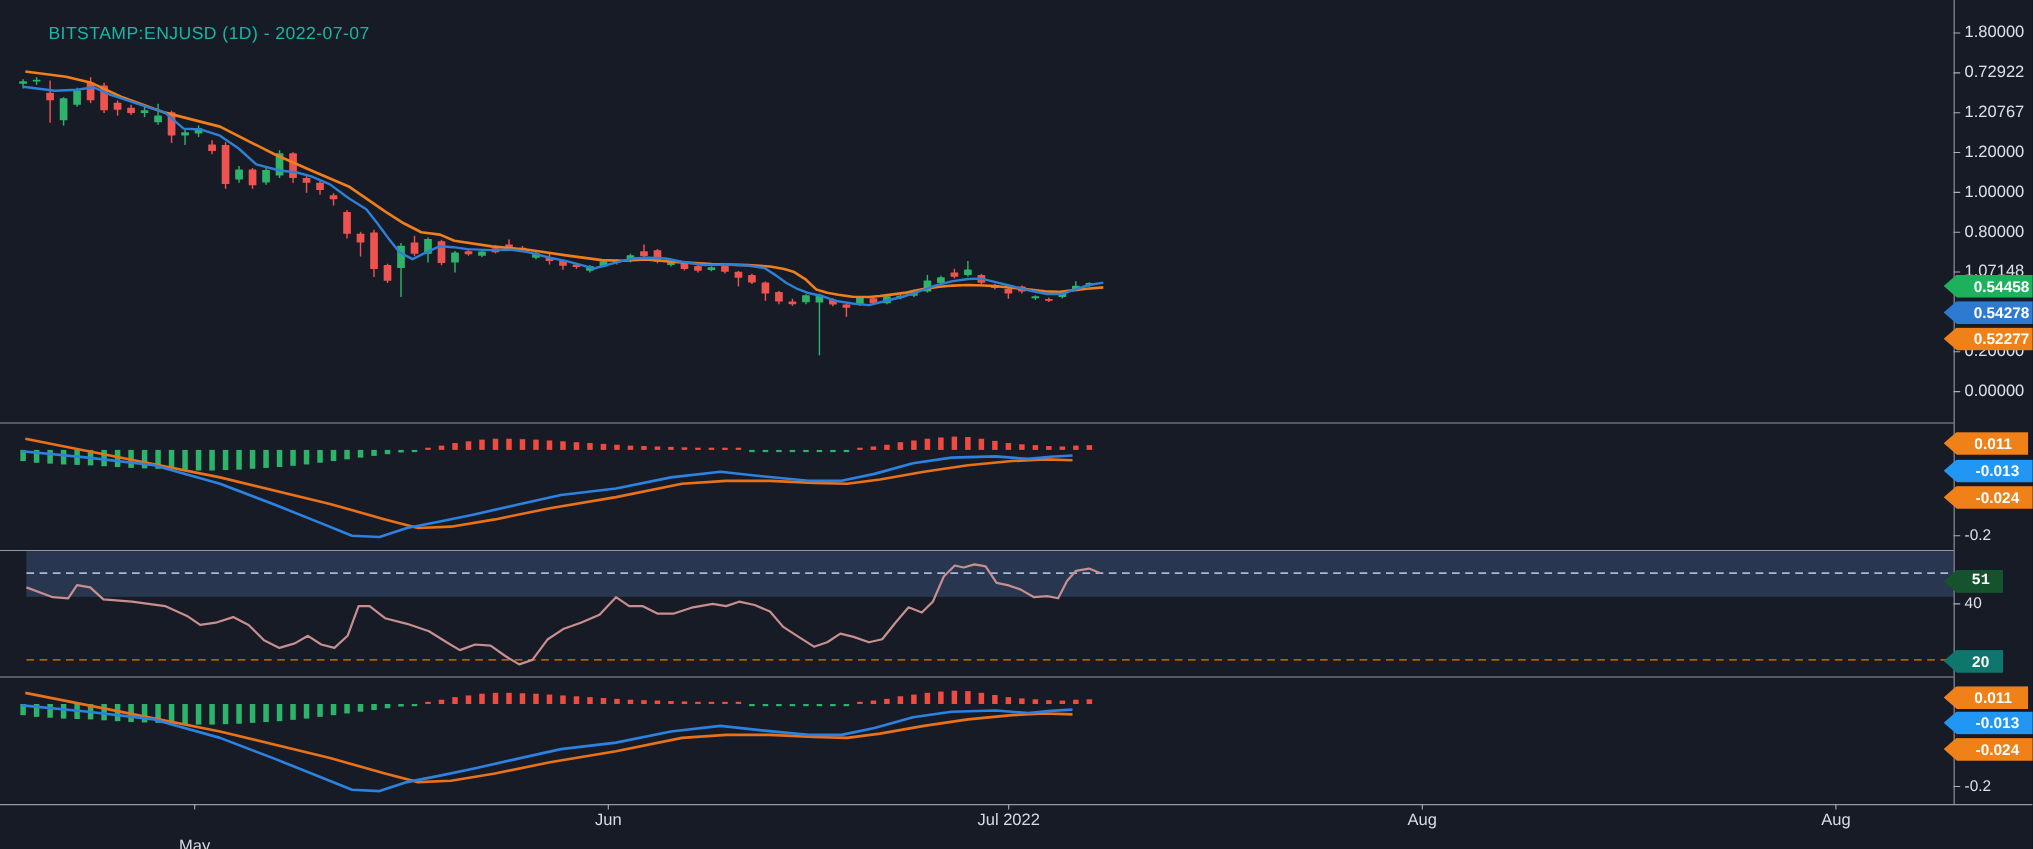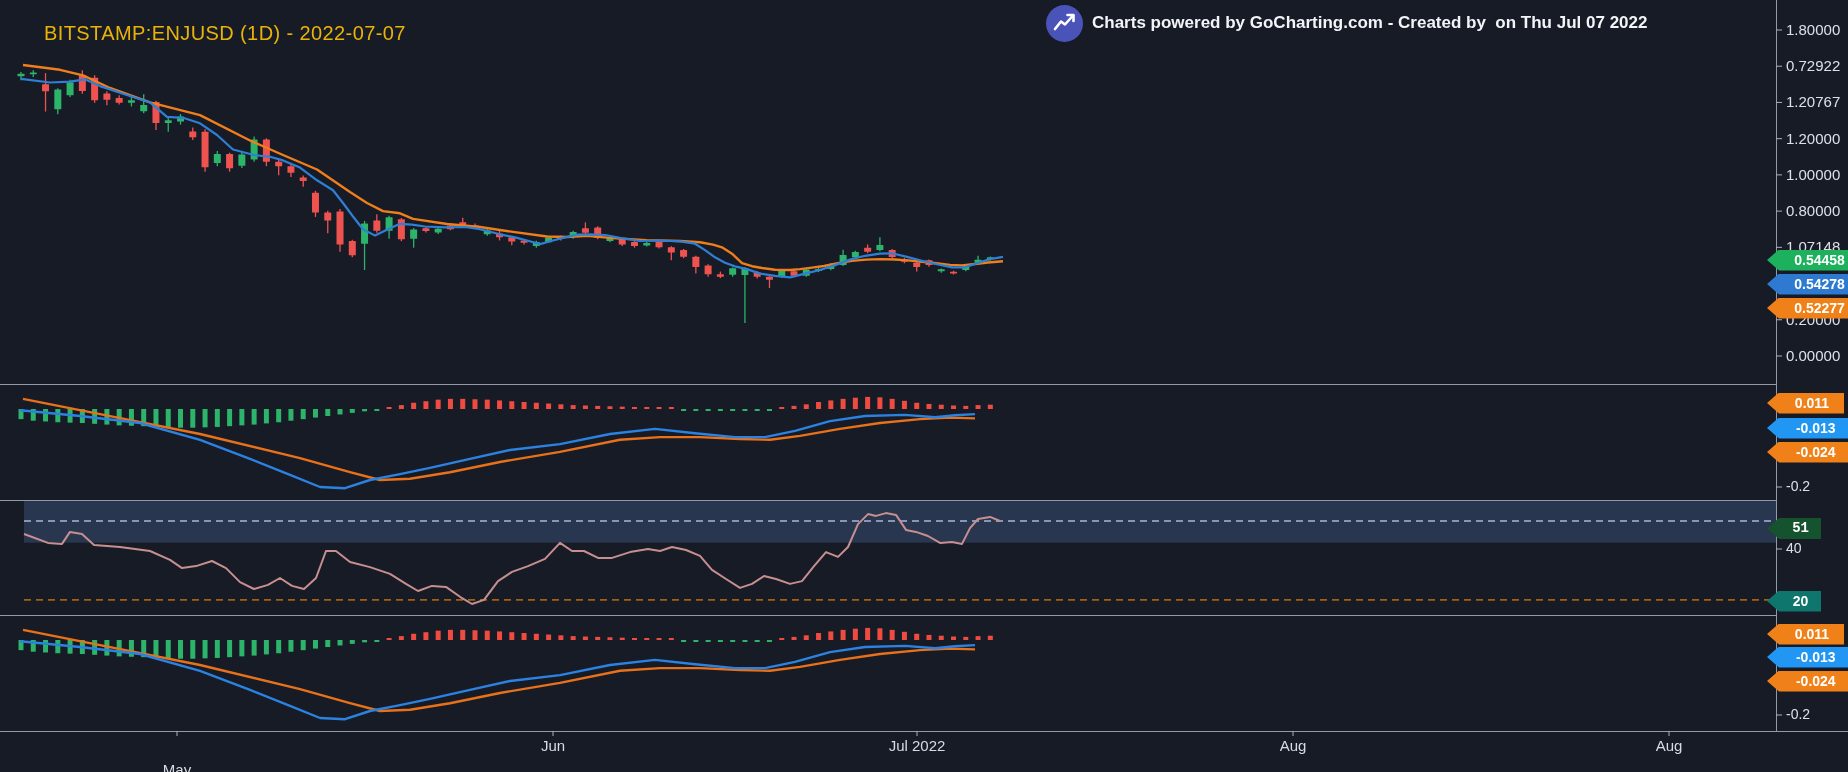--- a/index.html
+++ b/index.html
@@ -1,43 +1,34 @@
 <!DOCTYPE html>
 <html><head>
 <meta charset="utf-8">
 <style>
   html,body{margin:0;padding:0;background:#0d1118;}
   #stage{position:relative;width:1848px;height:772px;background:#171b26;overflow:hidden;
          font-family:"Liberation Sans",sans-serif;}
-  #title{position:absolute;left:44px;top:22px;font-size:20px;color:#eab308;letter-spacing:.4px;}
+  #title{position:absolute;left:44px;top:22px;font-size:16px;color:#14b8a6;letter-spacing:.4px;}
   #header{position:absolute;left:1046px;top:3px;height:40px;display:flex;align-items:center;gap:9px;}
   #logo{width:37px;height:37px;border-radius:50%;background:#4a53b8;flex:0 0 auto;}
   #brand{font-size:17px;font-weight:bold;color:#f2f4f8;white-space:pre;}
   svg#chart{position:absolute;left:0;top:0;}
   .axlbl{position:absolute;left:1786px;font-size:15px;color:#dde0e8;white-space:nowrap;}
   .mlbl{position:absolute;width:90px;text-align:center;font-size:15px;color:#d7dbe3;top:737px;}
   .badge{position:absolute;left:1767px;height:21px;line-height:21px;color:#fff;font-size:14px;
          font-weight:bold;text-align:center;padding-left:13px;
          clip-path:polygon(0 50%,12px 0%,100% 0%,100% 100%,12px 100%);}
 </style>
 </head>
 <body>
 
 <div id="stage">
   <div id="title">BITSTAMP:ENJUSD (1D) - 2022-07-07</div>
 
-  <div id="header">
-    <div id="logo">
-      <svg width="37" height="37" viewBox="0 0 37 37">
-        <polyline points="9,24 15,16.5 19,19.5 27,10.5" fill="none" stroke="#ffffff" stroke-width="2.6" stroke-linecap="round" stroke-linejoin="round"></polyline>
-        <polyline points="21.5,10 27.5,10 27.5,16" fill="none" stroke="#ffffff" stroke-width="2.6" stroke-linecap="round" stroke-linejoin="round"></polyline>
-      </svg>
-    </div>
-    <div id="brand">Charts powered by GoCharting.com - Created by  on Thu Jul 07 2022</div>
-  </div>
 
   <svg id="chart" width="1848" height="772">
       <rect x="24" y="501" width="1752" height="41.637500000000045" fill="#3a5378" opacity="0.5"></rect>
       <line x1="24" y1="521.005" x2="1776" y2="521.005" stroke="#a9b7da" stroke-width="1.6" stroke-dasharray="7 5"></line>
       <line x1="24" y1="599.9" x2="1776" y2="599.9" stroke="#a55f10" stroke-width="1.6" stroke-dasharray="7 5"></line>
       <g>
         <line x1="21" y1="72.01951999999994" x2="21" y2="80.35057999999998" stroke="#2bb46a" stroke-width="1.3"></line>
         <rect x="17.5" y="73.83061999999995" width="7" height="2.354430000000036" fill="#2bb46a" rx="0.5"></rect>
         <line x1="33.269999999999996" y1="70.20841999999999" x2="33.269999999999996" y2="77.0906" stroke="#2bb46a" stroke-width="1.3"></line>
         <rect x="29.769999999999996" y="72.56284999999997" width="7" height="1.6" fill="#2bb46a" rx="0.5"></rect>

